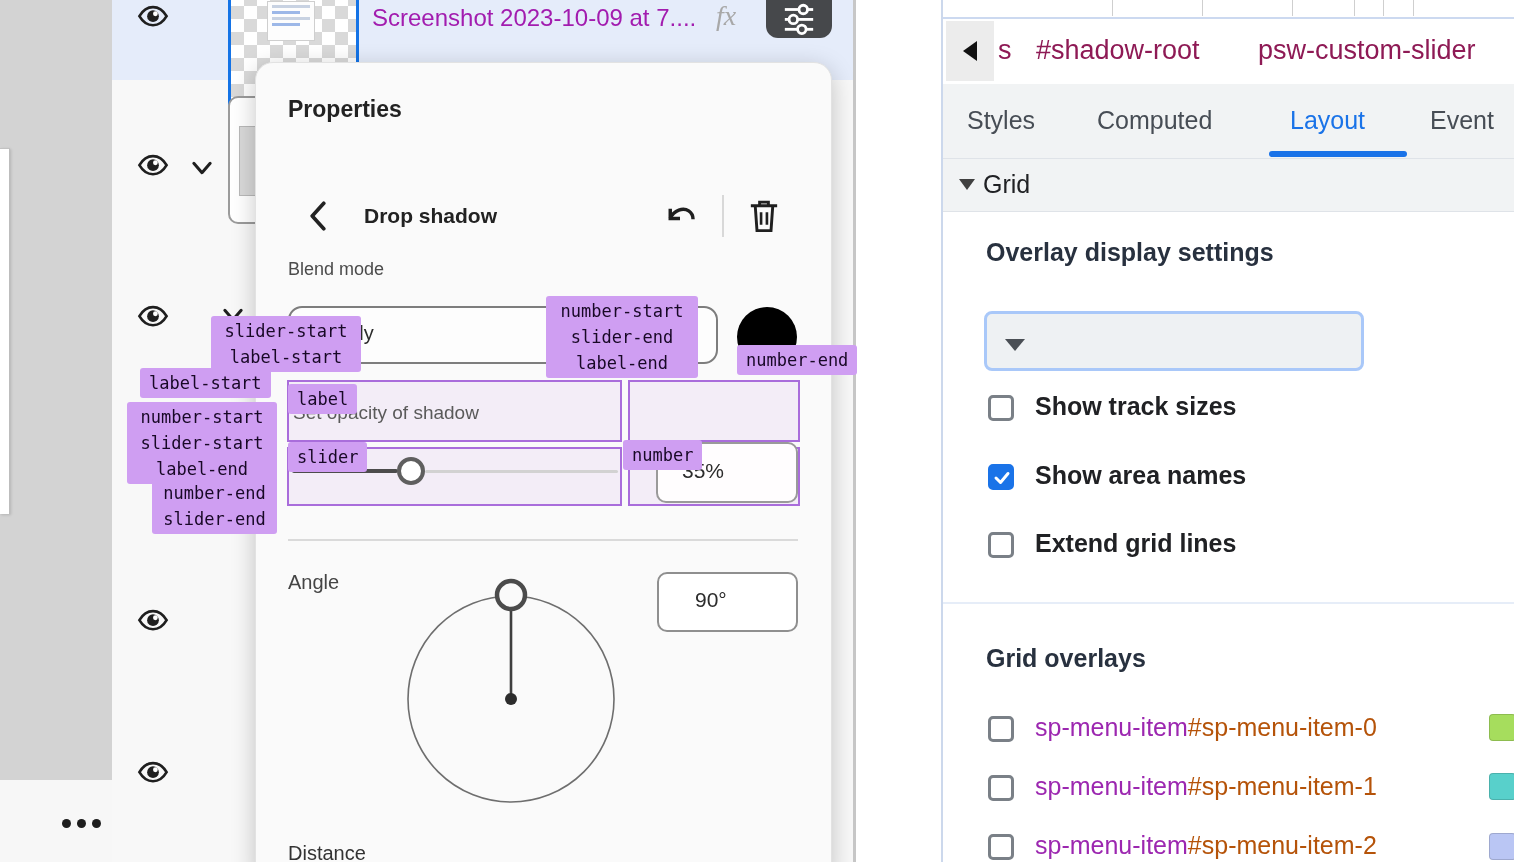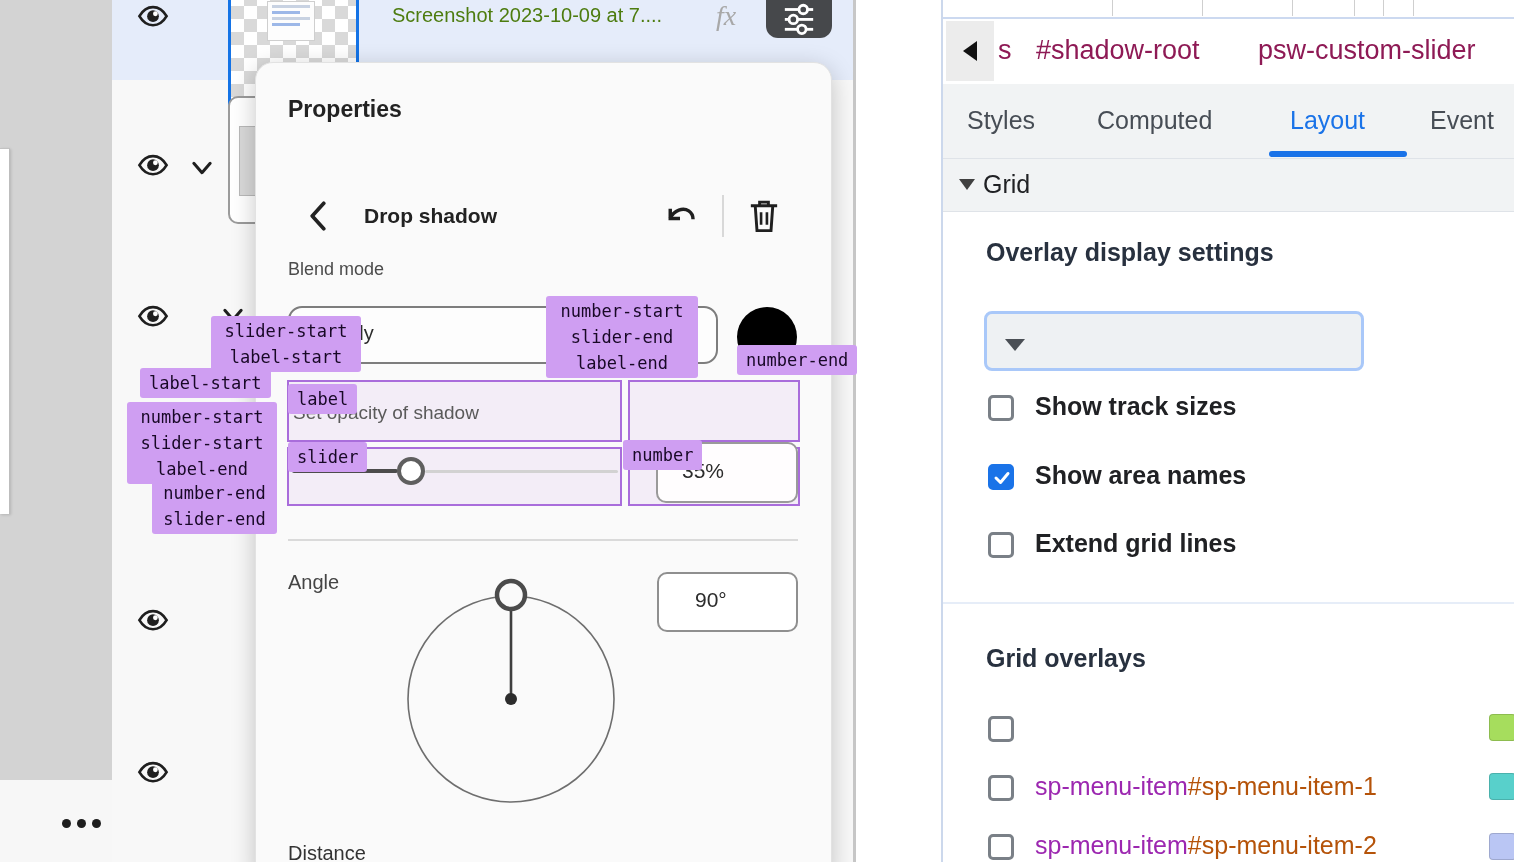--- a/index.html
+++ b/index.html
@@ -12,21 +12,21 @@
   .canvas-sliver{left:0;top:148px;width:9px;height:365px;background:#ffffff;border-top:1px solid #c2c2c2;border-right:1px solid #bdbdbd;box-shadow:1px 1px 3px rgba(0,0,0,.15);}
   .bottom-bar{left:0;top:780px;width:112px;height:82px;background:#f7f7f7;border-right:2px solid #cfcfcf;}
   .ellipsis-dots{left:62px;top:816px;width:40px;height:14px;display:flex;gap:6px;align-items:center;}
   .ellipsis-dots i{width:9px;height:9px;border-radius:50%;background:#1d1d1d;}
 
   
   .layers-panel{left:112px;top:0;width:741px;height:862px;background:#f8f8f8;}
   .sel-row{left:112px;top:0;width:741px;height:80px;background:#e5ecfa;}
   .panel-divider{left:853px;top:0;width:3px;height:862px;background:#c7c7c7;}
   .white-strip{left:856px;top:0;width:85px;height:862px;background:#ffffff;}
-  .layer-title{left:392px;top:4px;width:300px;font-size:20px;color:#4d7c0f;white-space:nowrap;}
+  .layer-title{left:372px;top:4px;width:300px;font-size:24px;color:#a21caf;white-space:nowrap;}
   .fx-badge{left:716px;top:0px;font-family:"Liberation Serif",serif;font-style:italic;font-size:28px;color:#a8a8a8;}
   .opt-btn{left:766px;top:-14px;width:66px;height:52px;background:#46484b;border-radius:12px;display:flex;align-items:flex-end;justify-content:center;}
   .thumb1{left:228px;top:-10px;width:125px;height:116px;border:3px solid #1473e6;border-radius:9px;overflow:hidden;
     background-color:#fff;
     background-image:linear-gradient(45deg,#d9d9d9 25%,transparent 25%,transparent 75%,#d9d9d9 75%),
                      linear-gradient(45deg,#d9d9d9 25%,transparent 25%,transparent 75%,#d9d9d9 75%);
     background-size:26px 26px;background-position:0 0,13px 13px;}
   .minishot{position:absolute;left:36px;top:8px;width:46px;height:38px;background:#fdfdfd;border:1px solid #cfcfcf;}
   .minishot i{display:block;height:3px;margin:3px 4px;background:#c8d2e2;}
   .minishot i.b{background:#9db8e8;width:60%;}
@@ -295,20 +295,21 @@
   <div class="dt-cb-label" style="top:461px;">Show area names</div>
 
   <div class="dt-check" style="top:532px;"></div>
   <div class="dt-cb-label" style="top:529px;">Extend grid lines</div>
 
   <div class="dt-divider"></div>
 
   <div class="dt-h1" style="top:644px;">Grid overlays</div>
 
   <div class="dt-check" style="top:716px;"></div>
+  <div class="ov-label" style="top:713px;"><span class="ov-el">sp-menu-item</span><span class="ov-id">#sp-menu-item-0</span></div>
   <div class="ov-swatch" style="top: 714px; background-color: rgb(166, 221, 93);"></div>
 
   <div class="dt-check" style="top:775px;"></div>
   <div class="ov-label" style="top:772px;"><span class="ov-el">sp-menu-item</span><span class="ov-id">#sp-menu-item-1</span></div>
   <div class="ov-swatch" style="top: 773px; background-color: rgb(88, 208, 203);"></div>
 
   <div class="dt-check" style="top:834px;"></div>
   <div class="ov-label" style="top:831px;"><span class="ov-el">sp-menu-item</span><span class="ov-id">#sp-menu-item-2</span></div>
   <div class="ov-swatch" style="top: 833px; background-color: rgb(186, 198, 244);"></div>
 </div>

